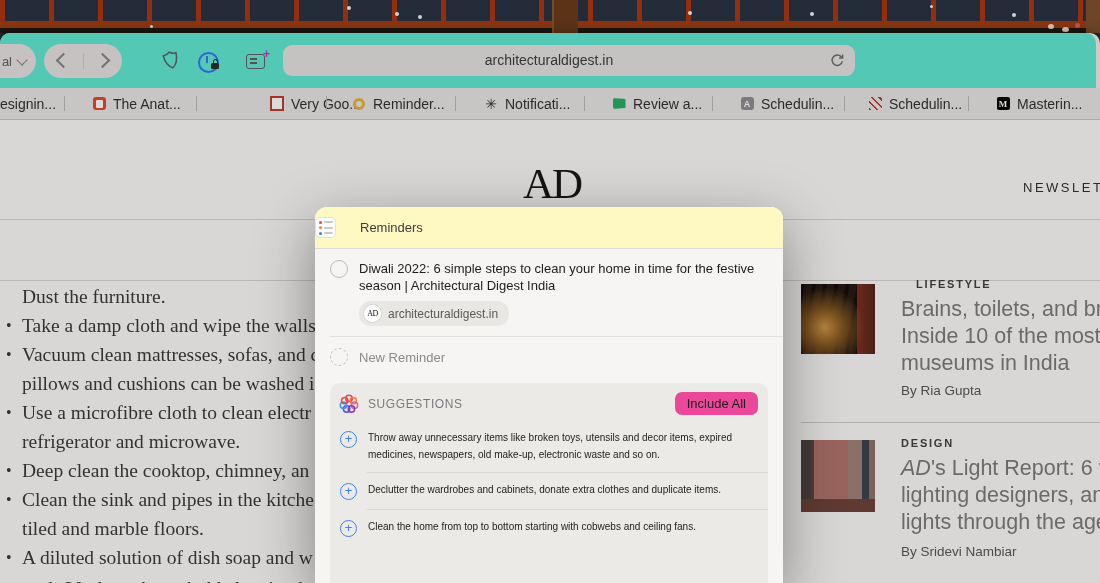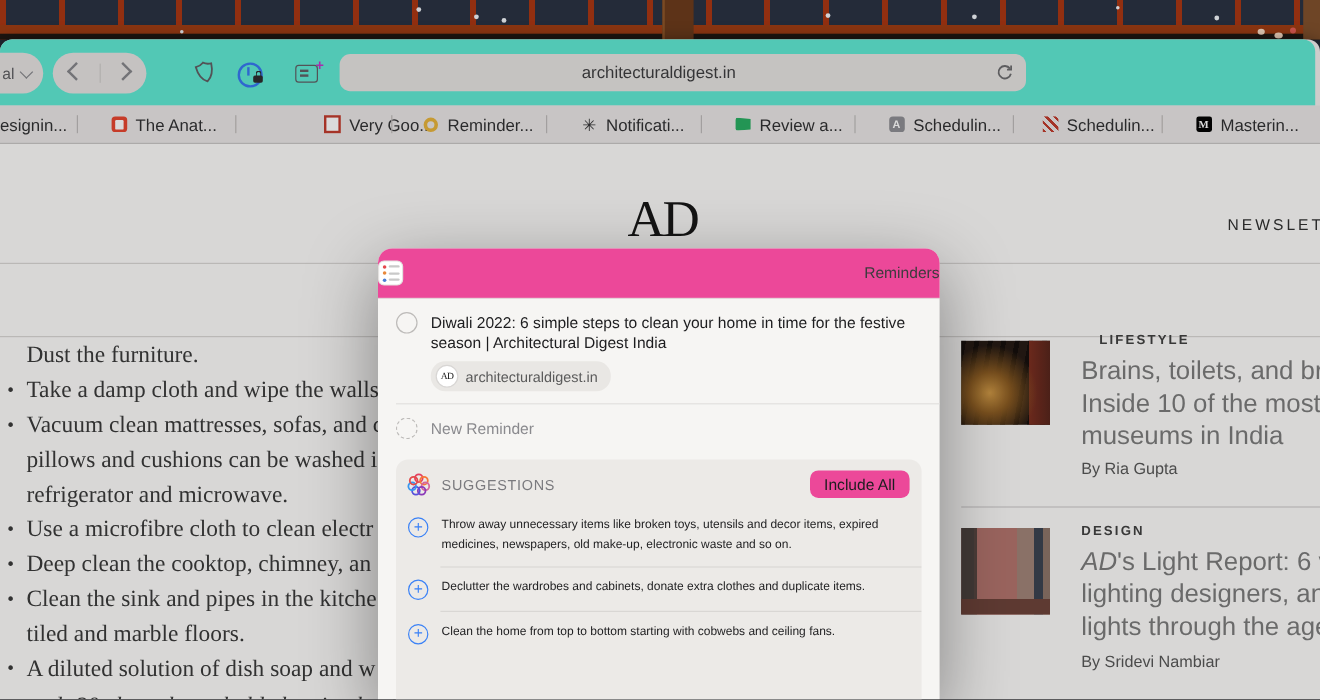--- a/index.html
+++ b/index.html
@@ -55,22 +55,22 @@
     linear-gradient(90deg,#4a413d 0 14%,#56443f 14% 18%,#b4736c 18% 63%,#a08377 63% 82%,#39414f 82% 92%,#8c7468 92%),#b4736c;}
   .cat{position:absolute;font-size:11px;font-weight:700;letter-spacing:1.8px;color:#3f3f3f;}
   .teaser-title{position:absolute;font-size:21.5px;line-height:27px;color:#7b7b7b;white-space:nowrap;}
   .byline{position:absolute;font-size:13.5px;color:#565656;}
   #teaser-divider{position:absolute;left:801px;top:302px;width:299px;height:1px;background:#d2d0ce;}
   
   #dim{position:absolute;left:0;top:33px;width:1100px;height:550px;background:rgba(22,20,20,0.155);z-index:50;}
   
   #popup{position:absolute;left:315px;top:207px;width:468px;height:376px;z-index:100;
     border-radius:12px 12px 0 0;background:#f6f5f3;box-shadow:0 18px 60px rgba(0,0,0,.4);}
-  #popup-header{height:41px;border-bottom:1px solid #dedcda;background:#ec4899;border-radius:12px 12px 0 0;
-    display:flex;align-items:center;justify-content:space-between;gap:8px;}
+  #popup-header{height:41px;border-bottom:1px solid #dedcda;background:#fef9c3;border-radius:12px 12px 0 0;
+    display:flex;align-items:center;justify-content:flex-start;gap:24px;}
   #popup-title{font-size:13px;color:#3c3c3e;}
   #rem-icon{width:21px;height:21px;background:#fff;border-radius:5px;border:1px solid #e3e1df;
     display:flex;flex-direction:column;justify-content:center;gap:2.5px;padding-left:3px;box-sizing:border-box;}
   #rem-icon .r{display:flex;align-items:center;gap:2px;}
   #rem-icon .d{width:3px;height:3px;border-radius:50%;}
   #rem-icon .l{width:9px;height:2px;background:#c9c9c9;border-radius:1px;}
   .radio{width:18px;height:18px;border-radius:50%;border:1.5px solid #bdbbb9;box-sizing:border-box;flex:0 0 auto;}
   .radio.dashed{border-style:dashed;}
   #rem-row{display:flex;gap:11px;padding:11px 16px 0 15px;}
   #rem-title{font-size:13px;line-height:17px;color:#1d1d1f;width:412px;}
@@ -239,22 +239,22 @@
         <div id="ad-logo">AD</div>
         <div id="newsletter">NEWSLETT</div>
       </div>
       <div id="subnav"></div>
 
       <div id="article-list">
         <div class="aline">Dust the furniture.</div>
         <div class="aline bulleted">Take a damp cloth and wipe the walls</div>
         <div class="aline bulleted">Vacuum clean mattresses, sofas, and c</div>
         <div class="aline">pillows and cushions can be washed i</div>
+        <div class="aline bulleted">Use a microfibre cloth to clean electr</div>
         <div class="aline">refrigerator and microwave.</div>
-        <div class="aline bulleted">Use a microfibre cloth to clean electr</div>
         <div class="aline bulleted">Deep clean the cooktop, chimney, an</div>
         <div class="aline bulleted">Clean the sink and pipes in the kitche</div>
         <div class="aline">tiled and marble floors.</div>
         <div class="aline bulleted">A diluted solution of dish soap and w</div>
       </div>
       <div id="read-more"><span>o read: </span><a href="#">20 clever household cleaning hacks</a></div>
 
       <div class="thumb" id="thumb1"></div>
       <div class="cat" style="left:901px;top:158px;padding-left:15px;">LIFESTYLE</div>
       <div class="teaser-title" style="left:901px;top:176px;">

